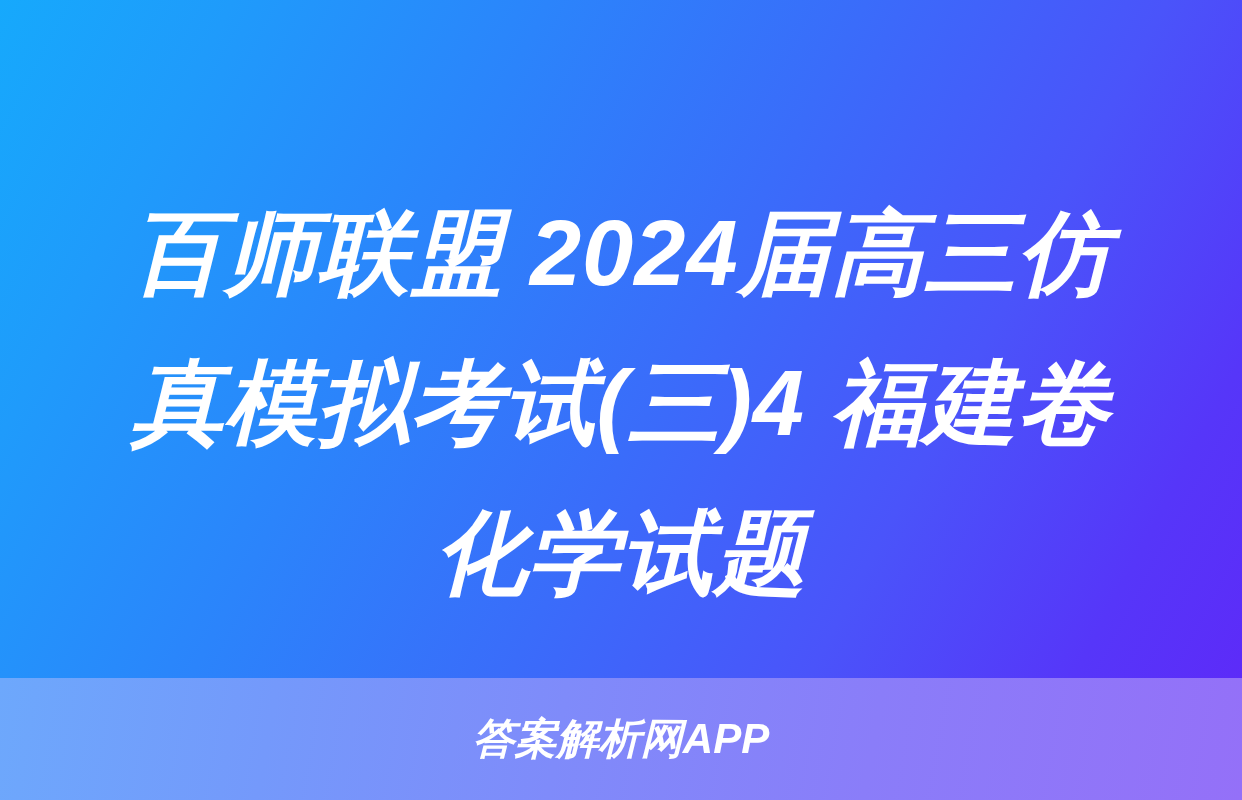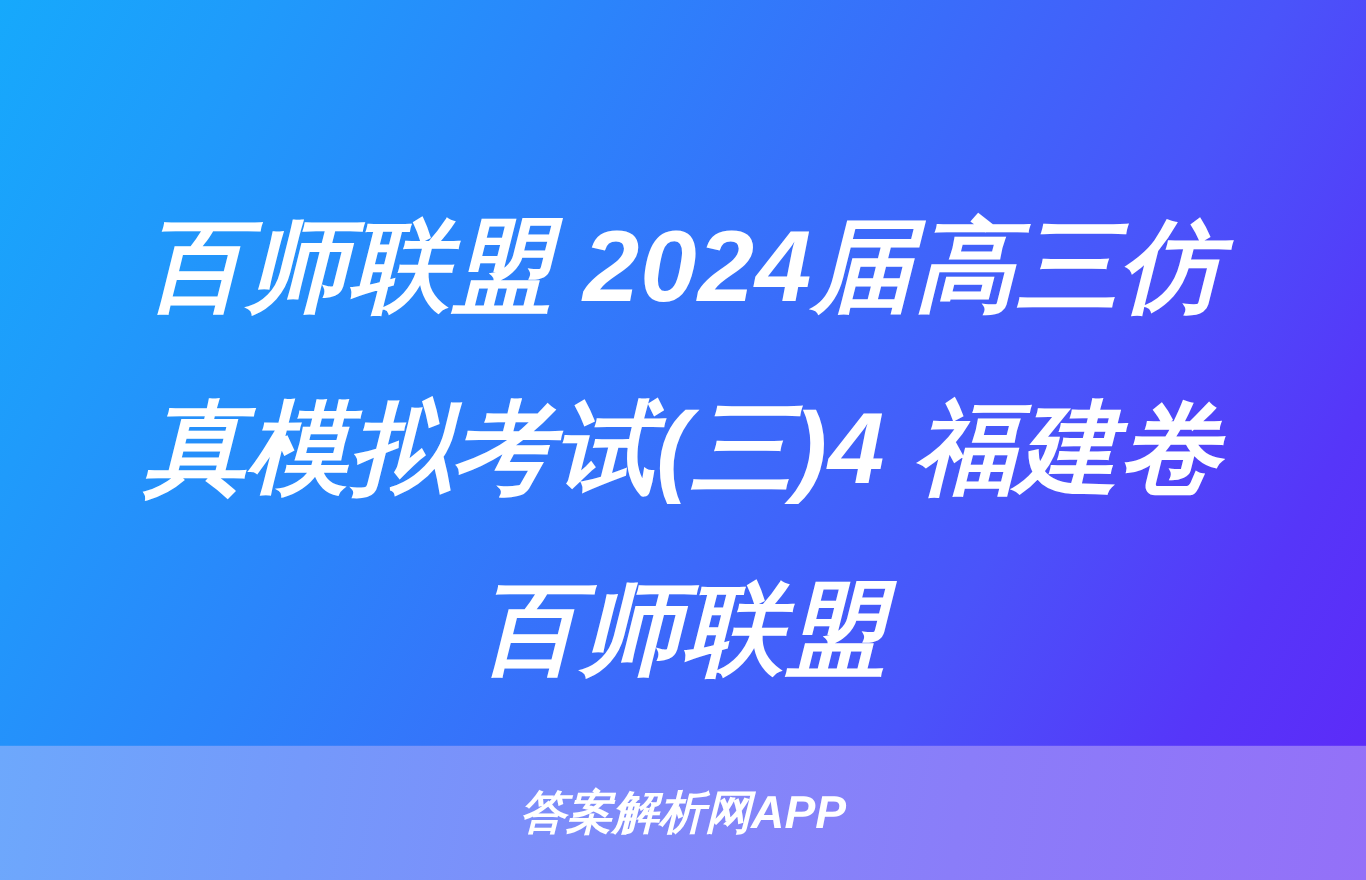--- a/index.html
+++ b/index.html
@@ -27,26 +27,26 @@
         #5636f9 86%,
         #5f27f8 100%
       );
   }
 
   
   .title-block {
     position: absolute;
     left: 0;
     right: 0;
-    top: 168px;
+    top: 178px;
     height: 480px;
     display: flex;
     flex-direction: column;
     align-items: center;
-    justify-content: space-between;
+    justify-content: flex-start;
     padding: 0 16px;
     box-sizing: border-box;
   }
 
   .title-line {
     display: block;
     width: 100%;
     text-align: center;
     color: #ffffff;
     font-size: 92px;
@@ -90,20 +90,20 @@
   }
 </style>
 </head>
 <body>
 
 <div class="banner">
 
   <div class="title-block">
     <span class="title-line">百师联盟 2024届高三仿</span>
     <span class="title-line">真模拟考试(三)4 福建卷</span>
-    <span class="title-line">百师联盟</span>
+    <span class="title-line">化学试题</span>
   </div>
 
   <div class="footer-band">
     <span class="footer-text">答案解析网APP</span>
   </div>
 
 </div>
 
 </body></html>

